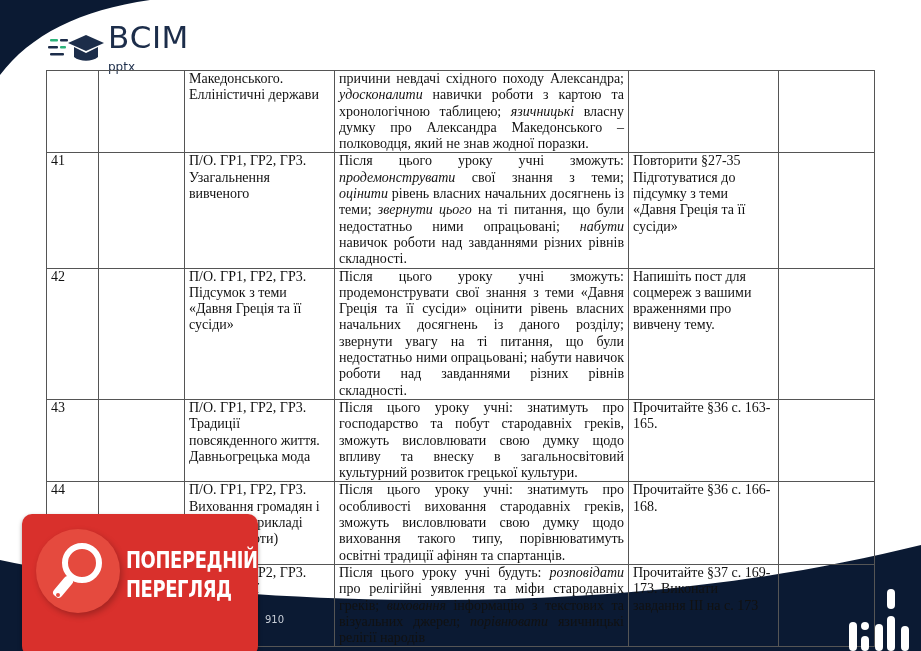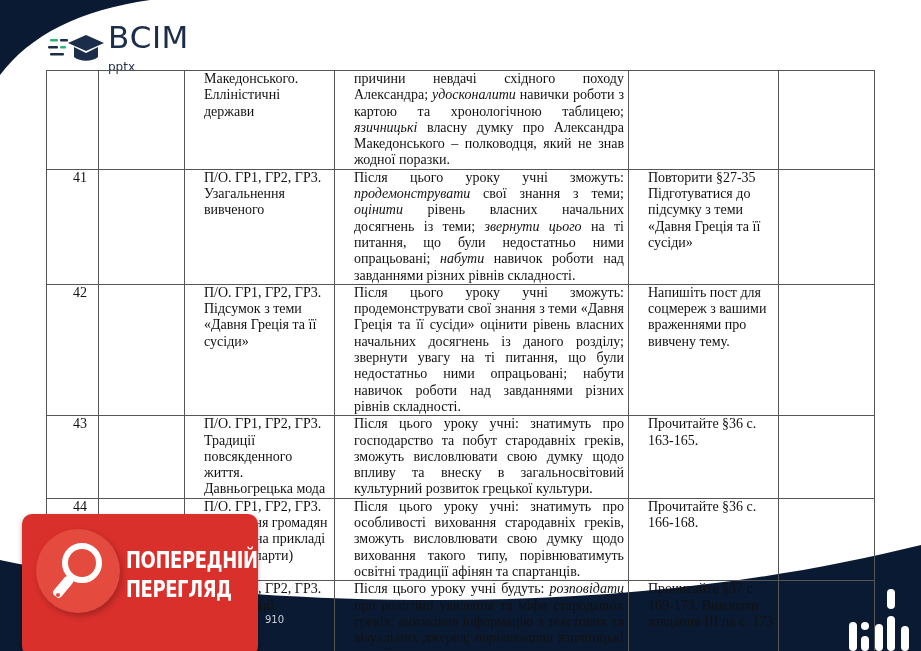--- a/index.html
+++ b/index.html
@@ -4,22 +4,22 @@
 <style>
   html, body { margin:0; padding:0; }
   body { width:921px; height:651px; position:relative; overflow:hidden; background:#ffffff; font-family:"Liberation Serif", serif; }
   .corner-tl { position:absolute; left:0; top:0; width:921px; height:651px; pointer-events:none; }
   .logo { position:absolute; left:48px; top:22px; display:flex; align-items:center; }
   .logo-mark { width:58px; height:34px; position:relative; }
   .logo-text { margin-left:2px; line-height:1; }
   .logo-main { font-family:"DejaVu Sans", sans-serif; font-size:31px; color:#1c2d4a; letter-spacing:0.5px; }
   .logo-sub { font-family:"DejaVu Sans", sans-serif; font-size:12px; color:#1c2d4a; margin-top:8px; }
   table.plan { position:absolute; left:46px; top:70px; border-collapse:collapse; font-size:14px; line-height:16.3px; color:#111; table-layout:fixed; }
-  table.plan td { border:1px solid #555; vertical-align:top; padding:0 4px 0 19px;margin-left:26px; }
-  td.num { text-align:center; }
+  table.plan td { border:1px solid #555; vertical-align:top; padding:0 4px 0 4px;margin-left:26px; }
+  td.num { }
   td.desc { text-align:justify; text-align-last:left; padding:0 4px; }
   i { font-style:italic; }
   .footer-num { position:absolute; left:265px; top:614px; font-family:"DejaVu Sans", sans-serif; font-size:10px; color:#c9cfd8; }
   .badge { position:absolute; left:22px; top:514px; width:236px; height:142px; background:#d9302c; border-radius:10px; box-shadow:0 2px 4px rgba(0,0,0,0.35); overflow:hidden; }
   .badge-circle { position:absolute; left:14px; top:15px; width:84px; height:84px; border-radius:50%; background:#e54a3e; box-shadow:2px 3px 6px rgba(0,0,0,0.25); }
   .badge-text { position:absolute; left:104px; top:32px; font-family:"DejaVu Sans", sans-serif; font-weight:bold; color:#fff; font-size:23px; line-height:29px; letter-spacing:-0.5px; transform:scaleX(0.78); transform-origin:left top; white-space:nowrap; }
   .bars { position:absolute; right:0; bottom:0; }
 </style>
 </head>
 <body>

